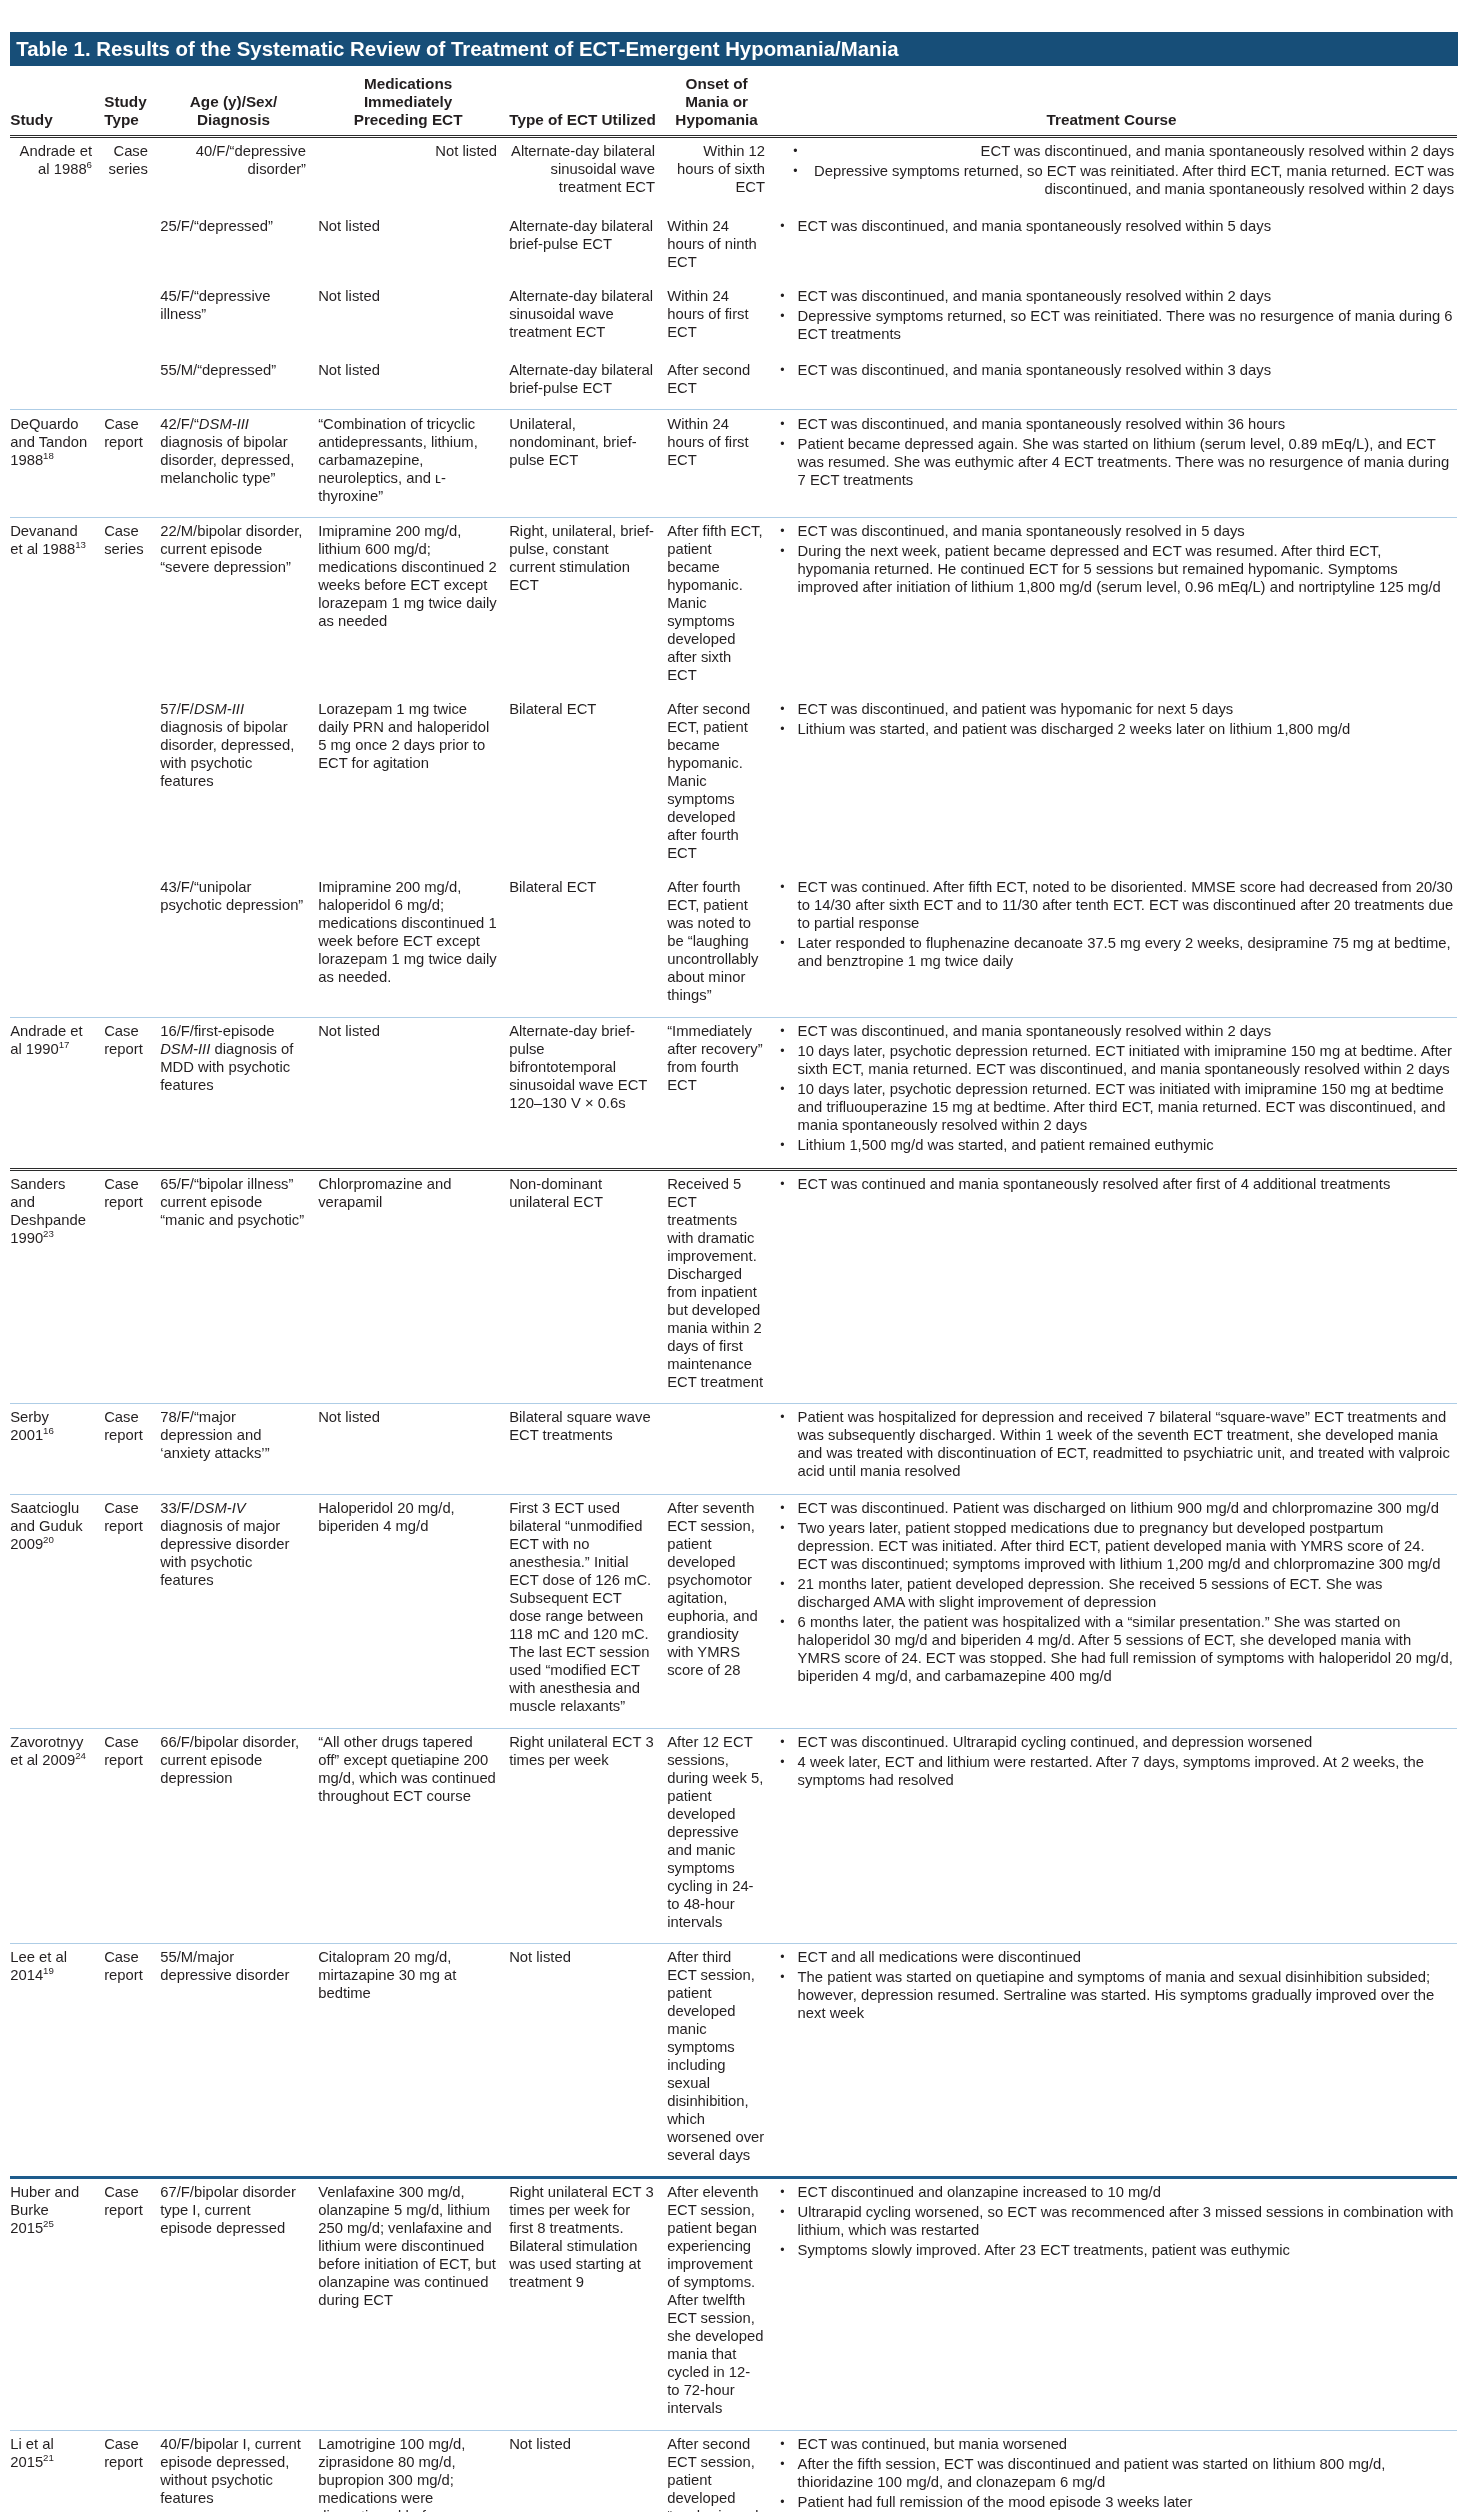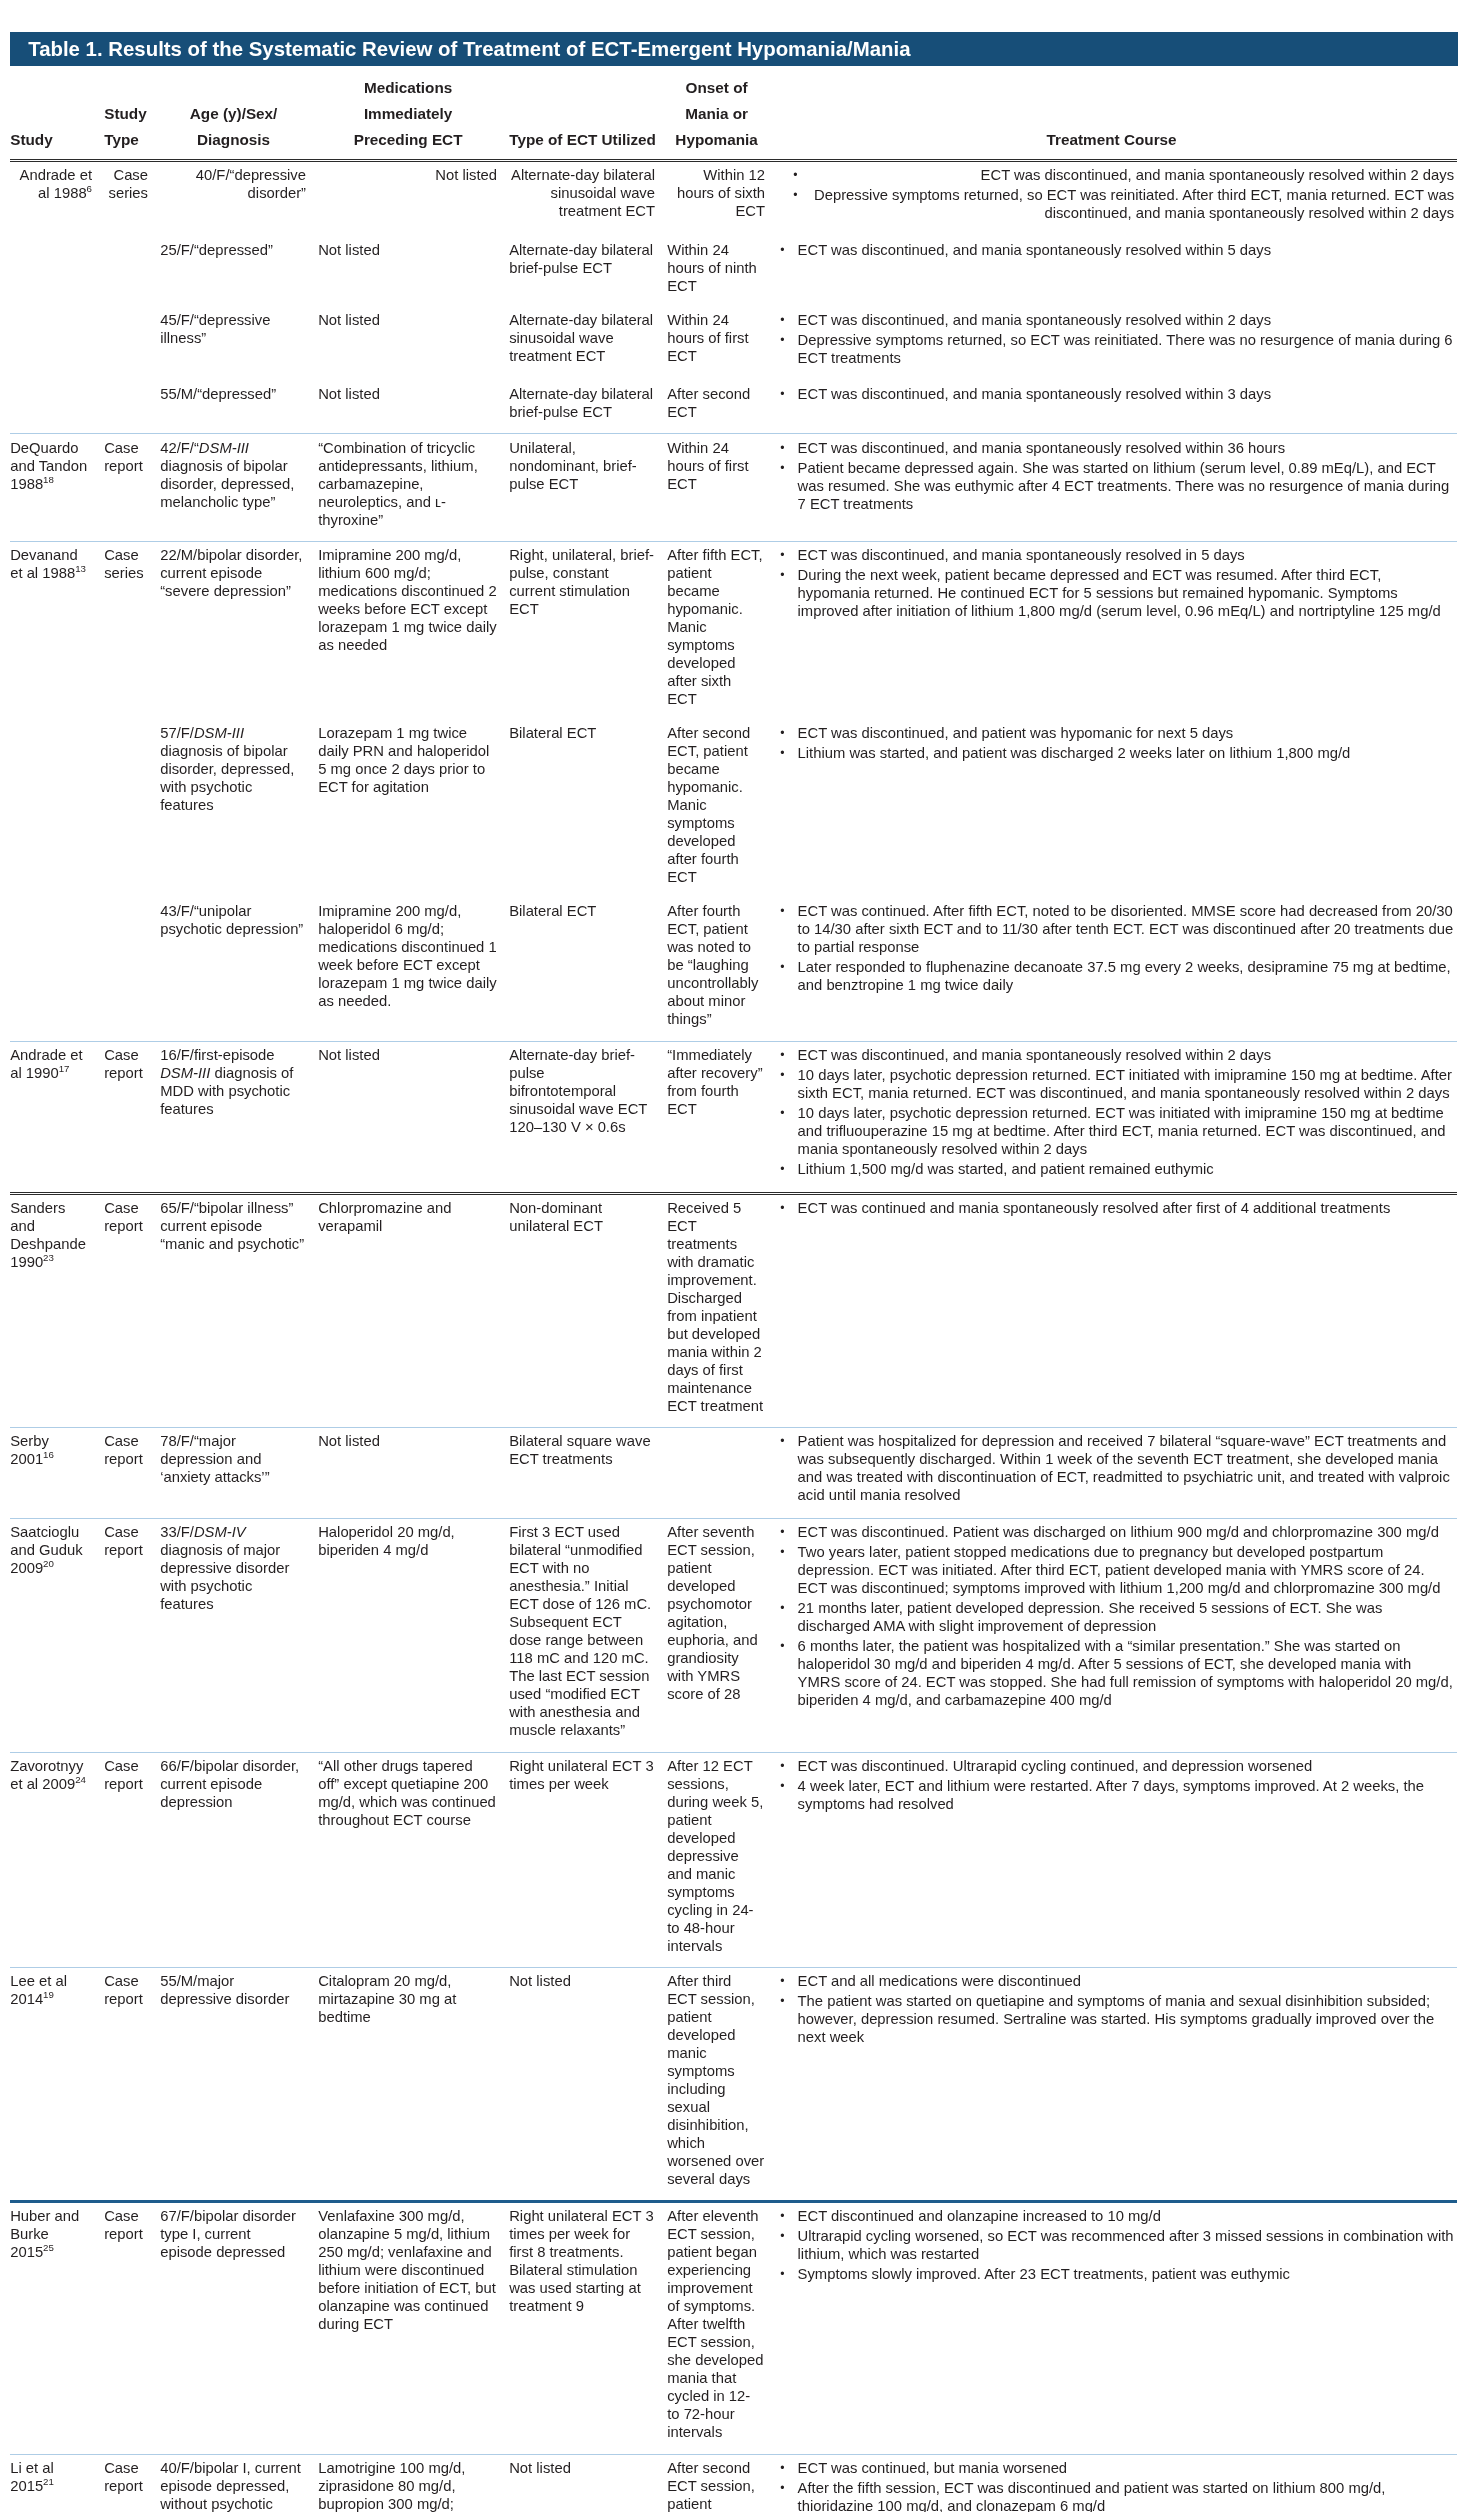--- a/index.html
+++ b/index.html
@@ -1,24 +1,24 @@
 <!DOCTYPE html>
 <html style="font-size:8.2px"><head>
 <meta charset="utf-8">
 <style>
   html,body { margin:0; padding:0; background:#ffffff; }
   body { width:1468px; font-family:"Liberation Sans","DejaVu Sans",sans-serif; color:#231f20; }
   .page { width:1468px; min-height:2512px; box-sizing:border-box; padding:32px 10.2px 9.2px 10.2px; }
 
   .title-bar { background:#174e78; color:#ffffff; height:34px; display:flex; align-items:center;
-               padding-left:18px; box-sizing:border-box; }
+               padding-left:6px; box-sizing:border-box; }
   .title-bar .t { font-size:20.4px; font-weight:bold; letter-spacing:0; }
 
   table.results { width:1447px; border-collapse:collapse; table-layout:fixed; }
-  thead th { vertical-align:bottom; text-align:center; font-weight:bold; font-size:15.3px; line-height:26px;
+  thead th { vertical-align:bottom; text-align:center; font-weight:bold; font-size:15.3px; line-height:18px;
              padding:9.2px 11.2px 6.1px 0; border-bottom:3.1px double #2b2b2b; white-space:pre-line; }
   thead th.h-study, thead th.h-stype, thead th.h-ect { text-align:left;margin-top:25px; }
 
   tbody td { vertical-align:top; text-align:left; font-size:14.8px; line-height:18px;
              padding:4.1px 12.2px 12.2px 0; word-wrap:break-word; }
   tr.group-start td { border-top:1.5px solid #aecde6; }
   tr.sep-none  td { border-top:none;text-align:right; }
   tr.sep-dark  td { border-top:3.6px double #2b2b2b; }
   tr.sep-navy  td { border-top:3.6px solid #1e5c8c; }
   tr:last-child td { padding-bottom:56px; }

